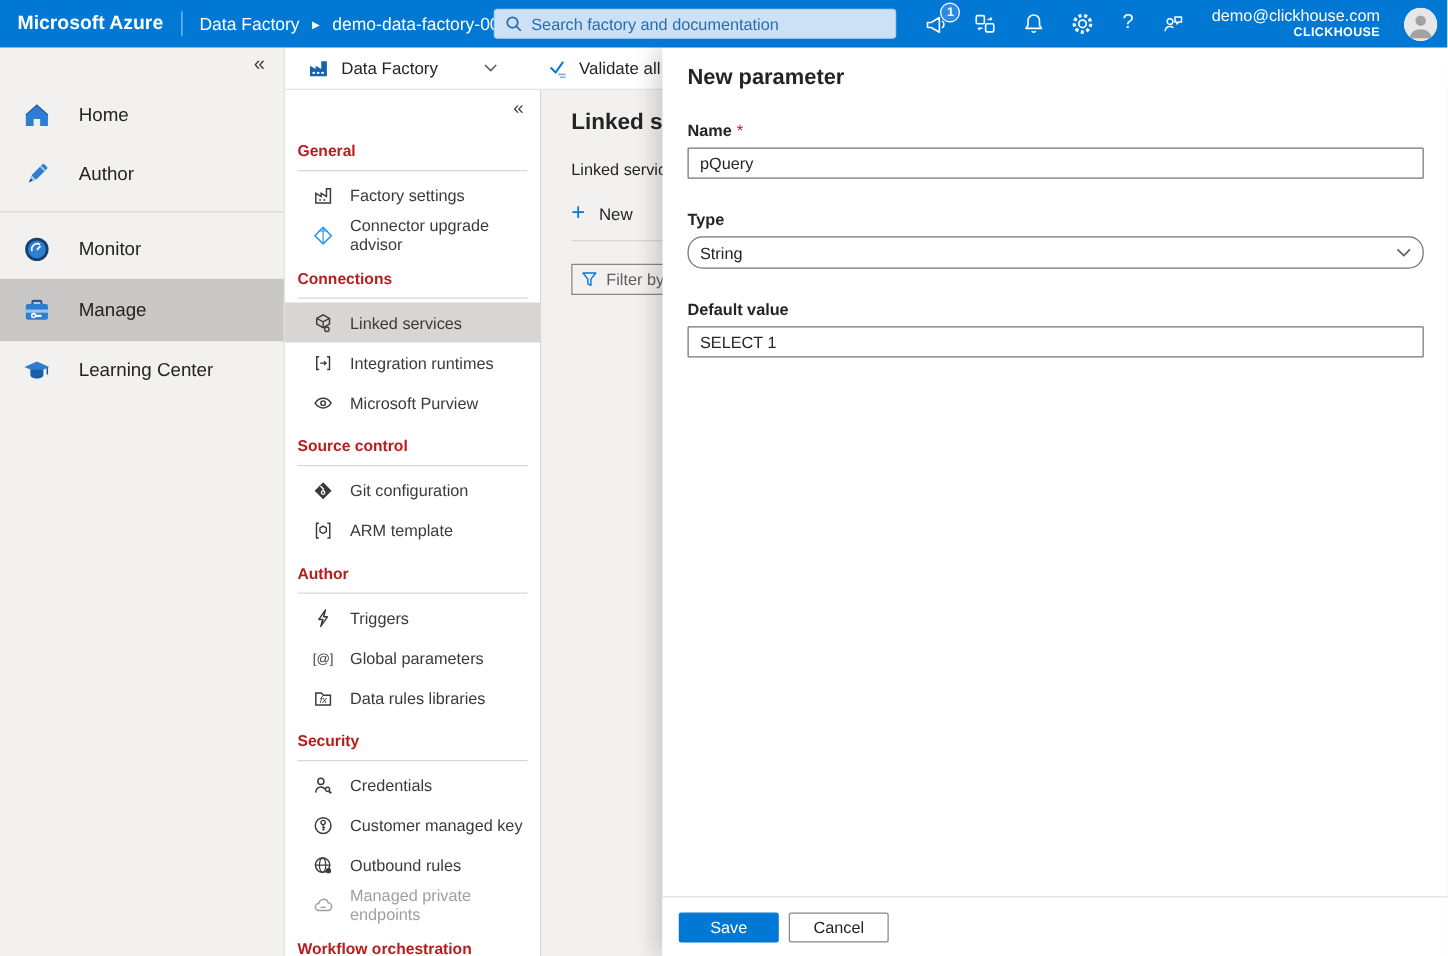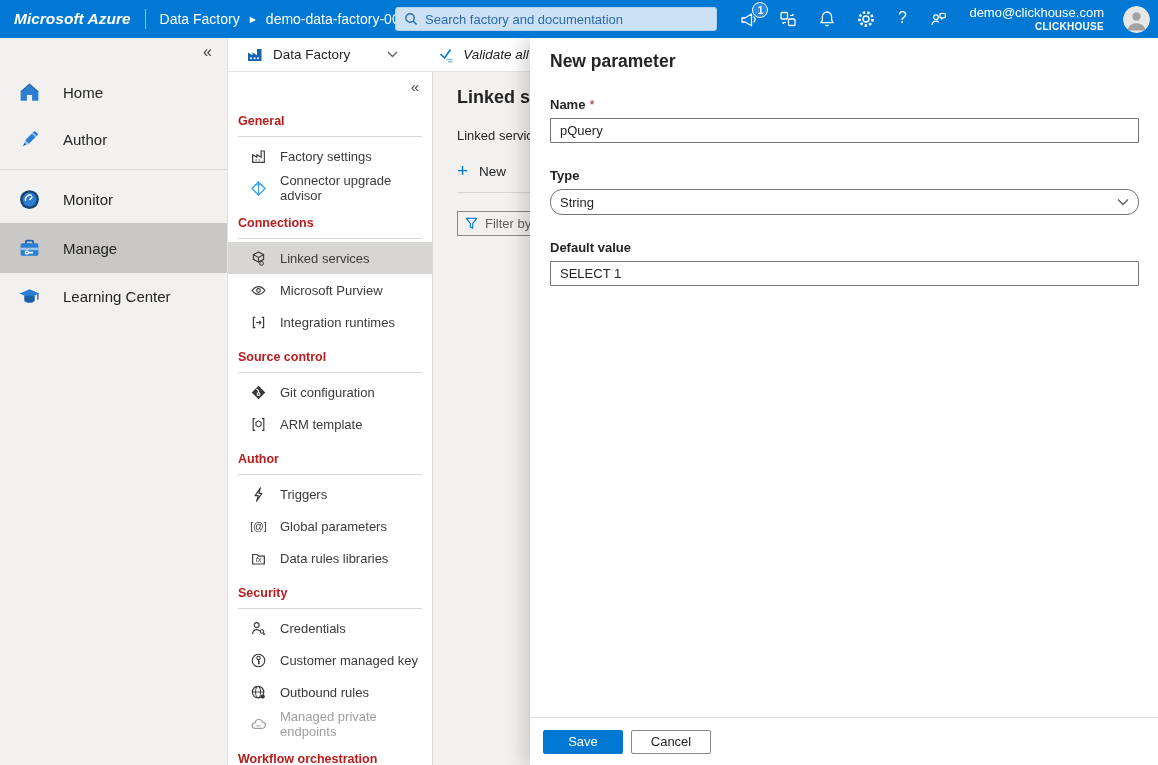--- a/index.html
+++ b/index.html
@@ -11,21 +11,21 @@
     position: relative;
   }
   svg { display: block; }
   svg text { font-family: "Liberation Sans", sans-serif; }
 
   
   .topbar {
     height: 38px; background: #0078d4; color: #fff;
     display: flex; align-items: center; position: relative; z-index: 30;
   }
-  .brand { font-size: 15.5px; font-weight: 700; padding-left: 14px; white-space: nowrap; font-style: italic; }
+  .brand { font-size: 15.5px; font-weight: 700; padding-left: 14px; white-space: nowrap; }
   .tb-sep { width: 1px; height: 20px; background: rgba(255,255,255,.55); margin: 0 14px; }
   .crumb { font-size: 14px; white-space: nowrap; }
   .crumb-caret { margin: 0 10px; }
   .crumb-instance { max-width: 142px; overflow: hidden; }
   .tb-search {
     position: absolute; left: 395px; top: 7px; width: 322px; height: 24px;
     background: #cde1f6; border: 1px solid #b3d0ec; border-radius: 3px;
     display: flex; align-items: center; padding: 0 8px; gap: 7px;
   }
   .tb-search input {
@@ -67,21 +67,21 @@
 
   
   .contentcol { flex: 1; display: flex; flex-direction: column; min-width: 0; }
   .toolbar {
     height: 34px; background: #fff; border-bottom: 1px solid #e5e4e3;
     display: flex; align-items: center; padding-left: 18px; flex: none;
   }
   .tb-factory { display: flex; align-items: center; gap: 9px; cursor: pointer; }
   .tb-factory .lbl { font-size: 13.5px; }
   .tbar-chev { margin-left: 28px; cursor: pointer; }
-  .tb-validate { display: flex; align-items: center; gap: 8px; margin-left: 40px; cursor: pointer; font-style: italic; }
+  .tb-validate { display: flex; align-items: center; gap: 8px; margin-left: 40px; cursor: pointer; }
   .tb-validate .lbl { font-size: 13.5px; }
   .tb-publish { margin-left: 42px; cursor: pointer; }
 
   .contentrow { flex: 1; display: flex; min-height: 0; }
 
   
   .snav { width: 205px; flex: none; background: #fff; border-right: 1px solid #d9d8d7; position: relative; overflow: hidden; }
   .snav-collapse { position: absolute; top: 6px; right: 13px; font-size: 15px; color: #444; cursor: pointer; }
   .snav-inner { padding-top: 30px; }
   .snav-header { font-size: 12.5px; font-weight: 700; color: #b91c1c; margin: 11px 10px 0 10px; line-height: 17px; }
@@ -314,31 +314,31 @@
           <div class="snav-item sel">
             <svg class="sic" viewBox="0 0 16 16">
               <path d="M8 1.8 12.8 4.4v4.4L8 11.4 3.2 8.8V4.4z" fill="none" stroke="#3b3a39" stroke-width="1.1"></path>
               <path d="M3.2 4.4 8 7l4.8-2.6M8 7v4.4" fill="none" stroke="#3b3a39" stroke-width="1"></path>
               <circle cx="10.8" cy="12.6" r="1.7" fill="none" stroke="#3b3a39" stroke-width="1"></circle>
             </svg>
             <span>Linked services</span>
           </div>
           <div class="snav-item">
             <svg class="sic" viewBox="0 0 16 16">
+              <path d="M5 3.2H3.2v9.6H5M11 3.2h1.8v9.6H11" fill="none" stroke="#3b3a39" stroke-width="1.1"></path>
+              <path d="M5.8 8h4.4M8.7 6.5 10.2 8l-1.5 1.5" fill="none" stroke="#3b3a39" stroke-width="1"></path>
+            </svg>
+            <span>Integration runtimes</span>
+          </div>
+          <div class="snav-item">
+            <svg class="sic" viewBox="0 0 16 16">
               <path d="M2 8s2.4-3.6 6-3.6S14 8 14 8s-2.4 3.6-6 3.6S2 8 2 8z" fill="none" stroke="#3b3a39" stroke-width="1.1"></path>
               <circle cx="8" cy="8" r="1.7" fill="none" stroke="#3b3a39" stroke-width="1.1"></circle>
             </svg>
             <span>Microsoft Purview</span>
-          </div>
-          <div class="snav-item">
-            <svg class="sic" viewBox="0 0 16 16">
-              <path d="M5 3.2H3.2v9.6H5M11 3.2h1.8v9.6H11" fill="none" stroke="#3b3a39" stroke-width="1.1"></path>
-              <path d="M5.8 8h4.4M8.7 6.5 10.2 8l-1.5 1.5" fill="none" stroke="#3b3a39" stroke-width="1"></path>
-            </svg>
-            <span>Integration runtimes</span>
           </div>
 
           <div class="snav-header">Source control</div>
           <hr class="snav-hr">
           <div class="snav-item">
             <svg class="sic" viewBox="0 0 16 16">
               <path d="M8 1.6 14.4 8 8 14.4 1.6 8z" fill="#3b3a39"></path>
               <circle cx="8" cy="9.5" r="1.3" fill="none" stroke="#fff" stroke-width="1"></circle>
               <path d="M6 4.5l2.5 2.5M8 6.8v1.4" stroke="#fff" stroke-width="1" fill="none"></path>
             </svg>

